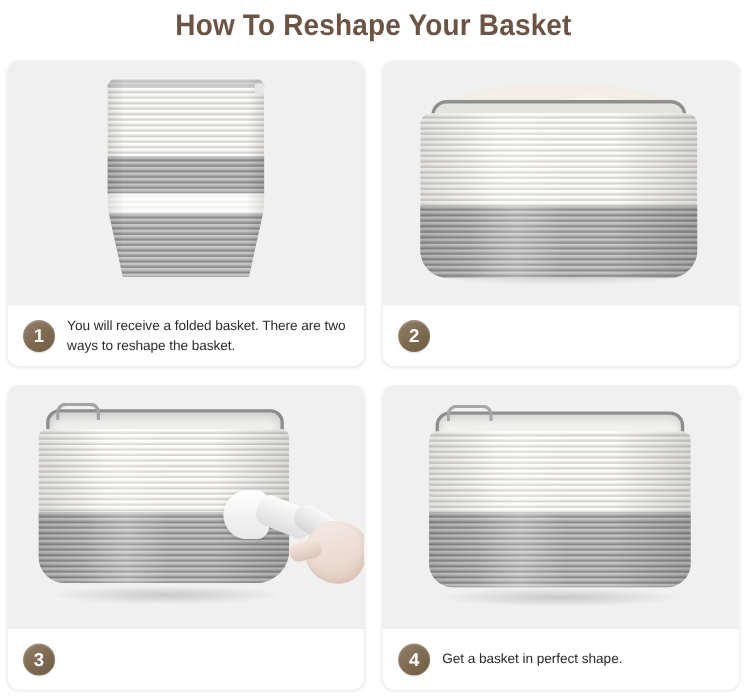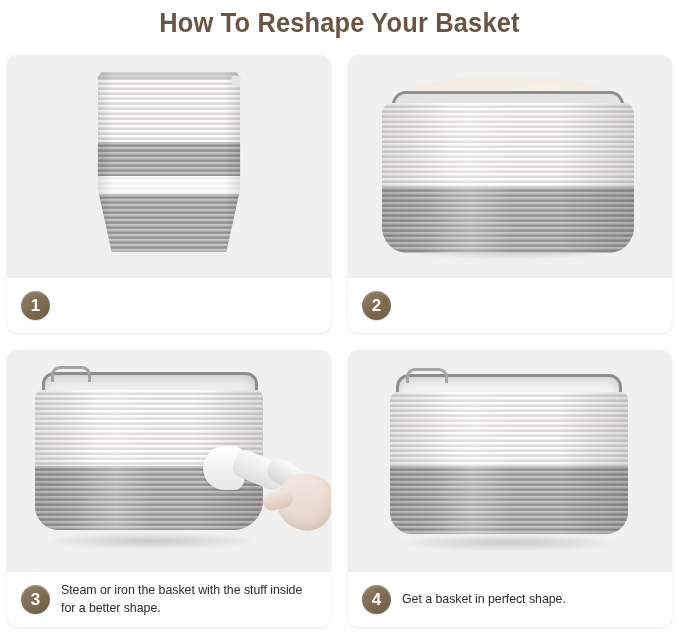--- a/index.html
+++ b/index.html
@@ -276,20 +276,21 @@
             <div class="seg s4"></div>
             <div class="seg s5 rope-gray"></div>
             <div class="edgeL"></div>
             <div class="edgeR"></div>
             <div class="topnub"></div>
           </div>
         </div>
       </div>
       <div class="capwrap">
         <div class="badge">1</div>
+        <div class="captext">You will receive a folded basket. There are two ways to reshape the basket.</div>
       </div>
     </div>
 
     <div class="card r1 c2">
       <div class="imgwrap p2">
         <div class="stage">
           <div class="floor-shadow"></div>
           <div class="stuff"></div>
           <div class="p2-rim"></div>
           <div class="basket">
@@ -327,21 +328,20 @@
             <div class="st-head"></div>
             <div class="st-neck"></div>
             <div class="st-grip"></div>
             <div class="hand"></div>
             <div class="thumb"></div>
           </div>
         </div>
       </div>
       <div class="capwrap">
         <div class="badge">3</div>
-        <div class="captext">Steam or iron the basket with the stuff inside for a better shape.</div>
       </div>
     </div>
 
     <div class="card r2 c2">
       <div class="imgwrap p4">
         <div class="stage">
           <div class="floor-shadow"></div>
           <div class="p4-rim"></div>
           <div class="p4-handle"></div>
           <div class="basket">

